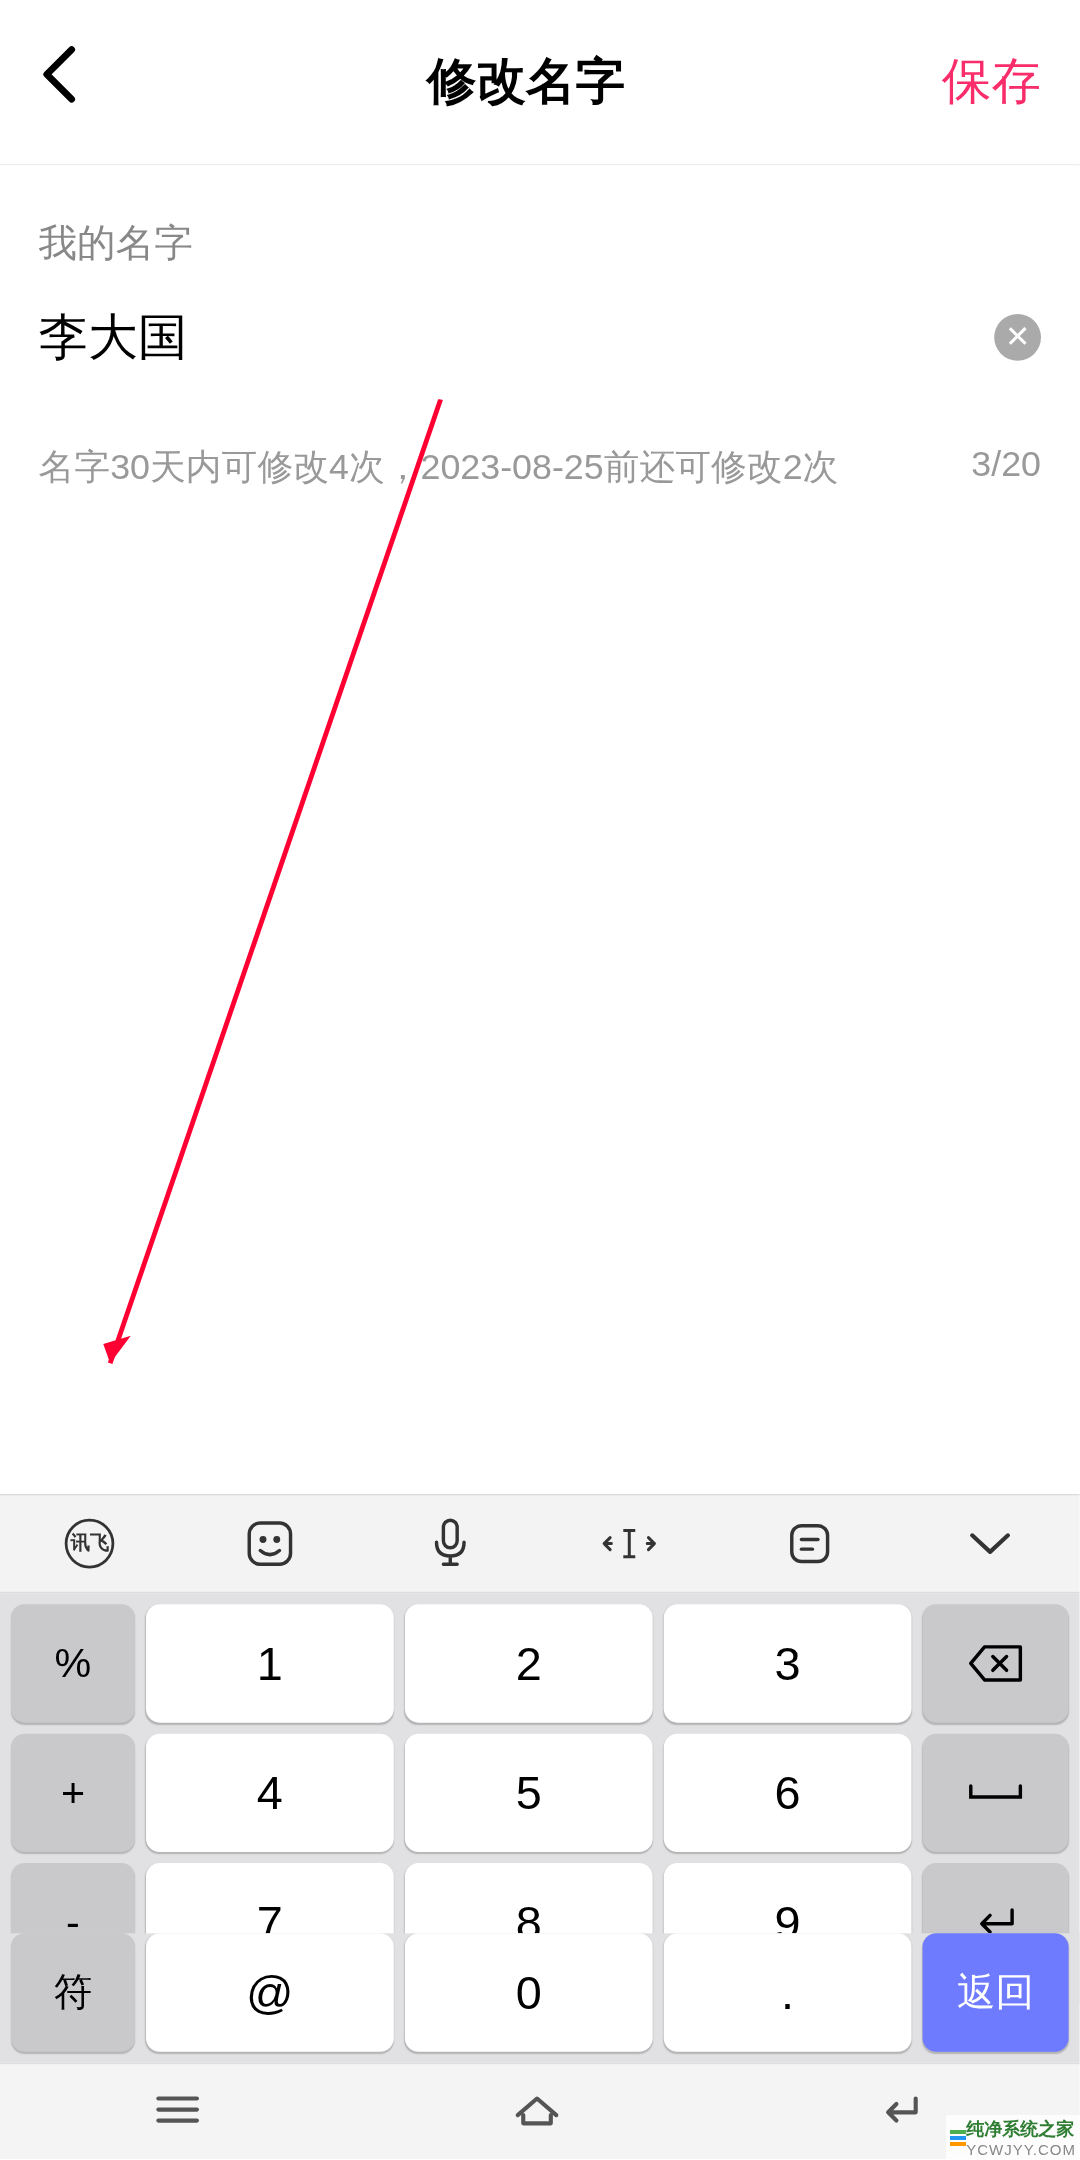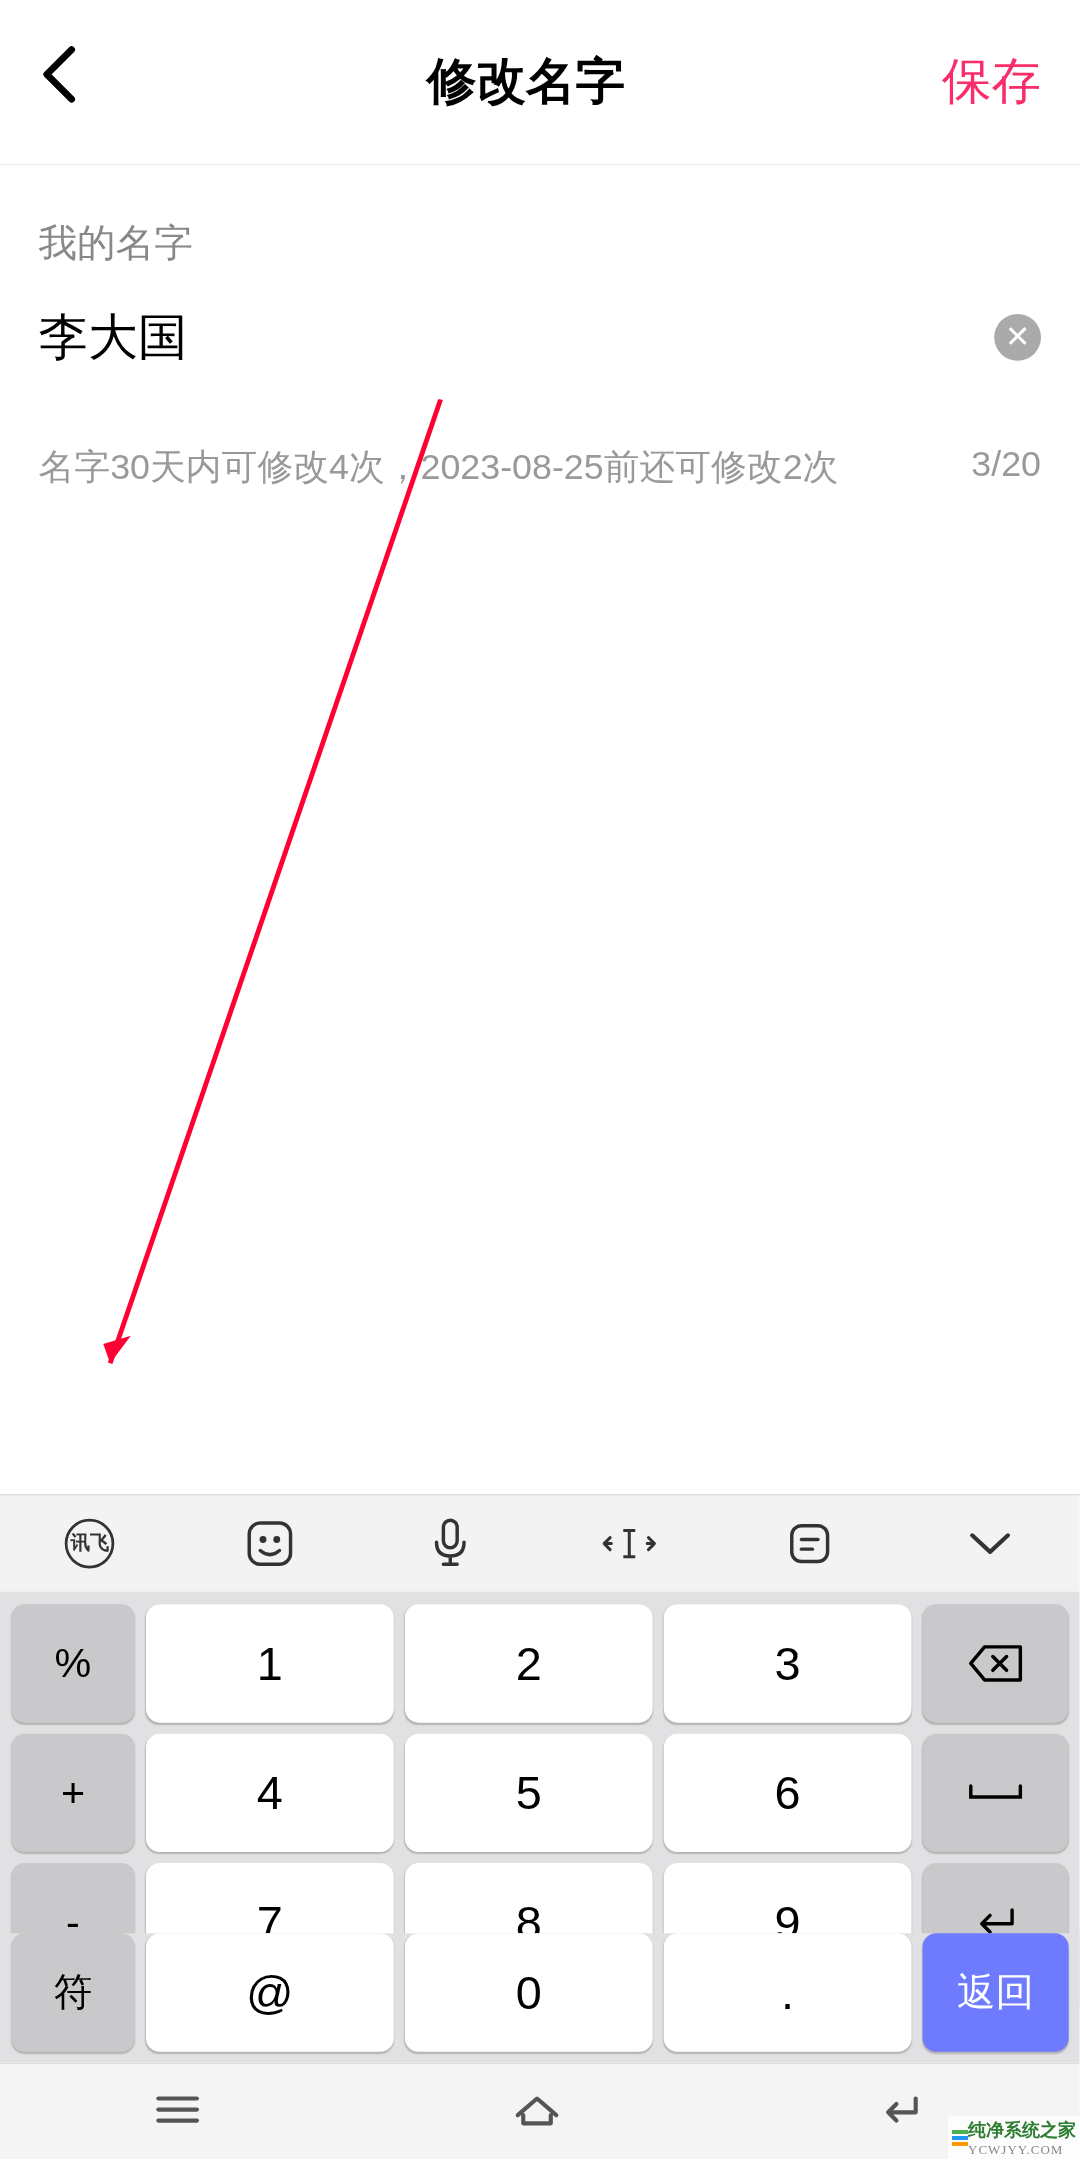--- a/index.html
+++ b/index.html
@@ -37,21 +37,21 @@
     .key .svg { width: 40px; height: 28px; }
 
     .navbar { height: 70px; background: #f4f4f4; display: flex; align-items: center; justify-content: space-around; border-top: 1px solid #ddd; }
     .nav-icon { color: #555; }
 
     .watermark { position: absolute; right: 0; bottom: 0; display: flex; align-items: center; background: rgba(255,255,255,.8); padding: 2px 4px; font-size: 16px; font-family: "Microsoft YaHei"; }
     .wm-logo { display: flex; flex-direction: column; gap: 2px; }
     .wm-logo div { width: 16px; height: 4px; }
     .wm1 { background: #4CAF50; } .wm2 { background: #2196F3; } .wm3 { background: #FF9800; }
     .wm-text-top { font-weight: bold; color: #2e7d32; font-size: 18px; }
-    .wm-text-bot { color: #888; font-size: 13px; letter-spacing: 1px; display: block; font-family: Liberation Serif, serif; }
+    .wm-text-bot { color: #888; font-size: 15px; letter-spacing: 1px; display: block; }
   </style>
 </head>
 <body>
 
 <div class="crop">
   <div class="header">
     <div class="back-icon">
       <svg width="28" height="44" viewBox="0 0 28 44">
           <path d="M24 4 L6 22 L24 40" stroke="#000" stroke-width="5" fill="none" stroke-linecap="round" stroke-linejoin="round"></path>
         </svg>

